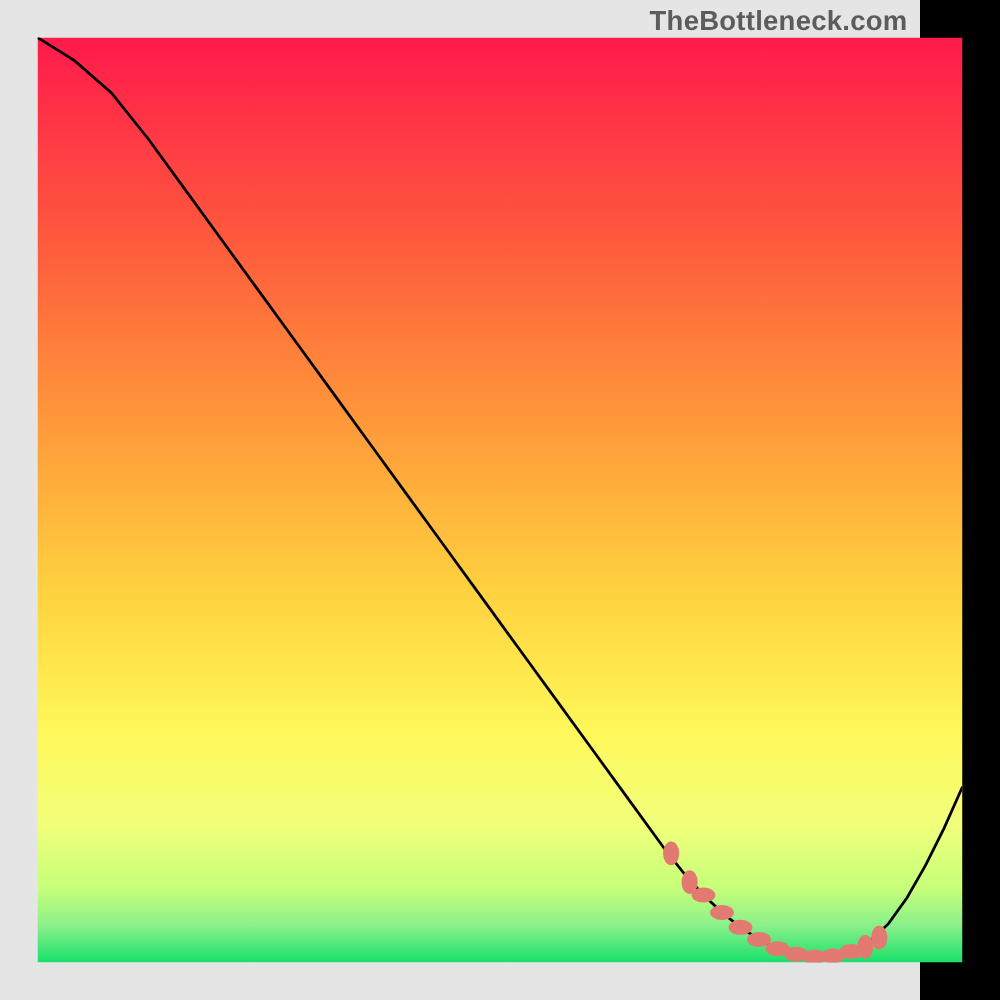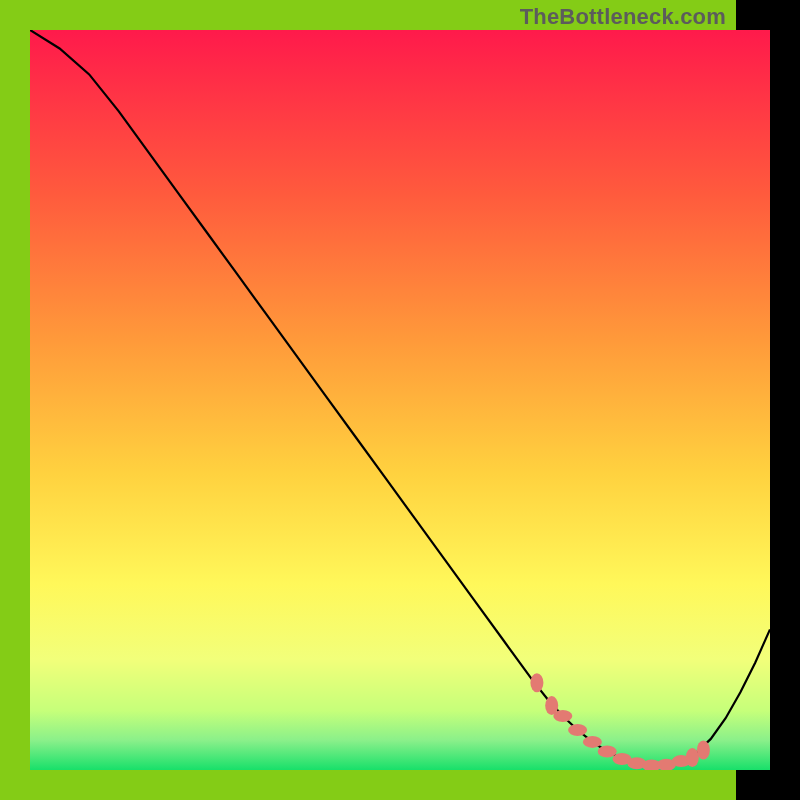--- a/index.html
+++ b/index.html
@@ -9,21 +9,21 @@
     height: 800px;
     background: #000;
     overflow: hidden;
   }
   .frame {
     position: absolute;
     left: 0;
     top: 0;
     width: 736px;
     height: 800px;
-    background: #84cc16;
+    background: #e5e5e5;
   }
   .plot {
     position: absolute;
     left: 30px;
     top: 30px;
     width: 740px;
     height: 740px;
   }
   .curve, .dots {
     position: absolute;

